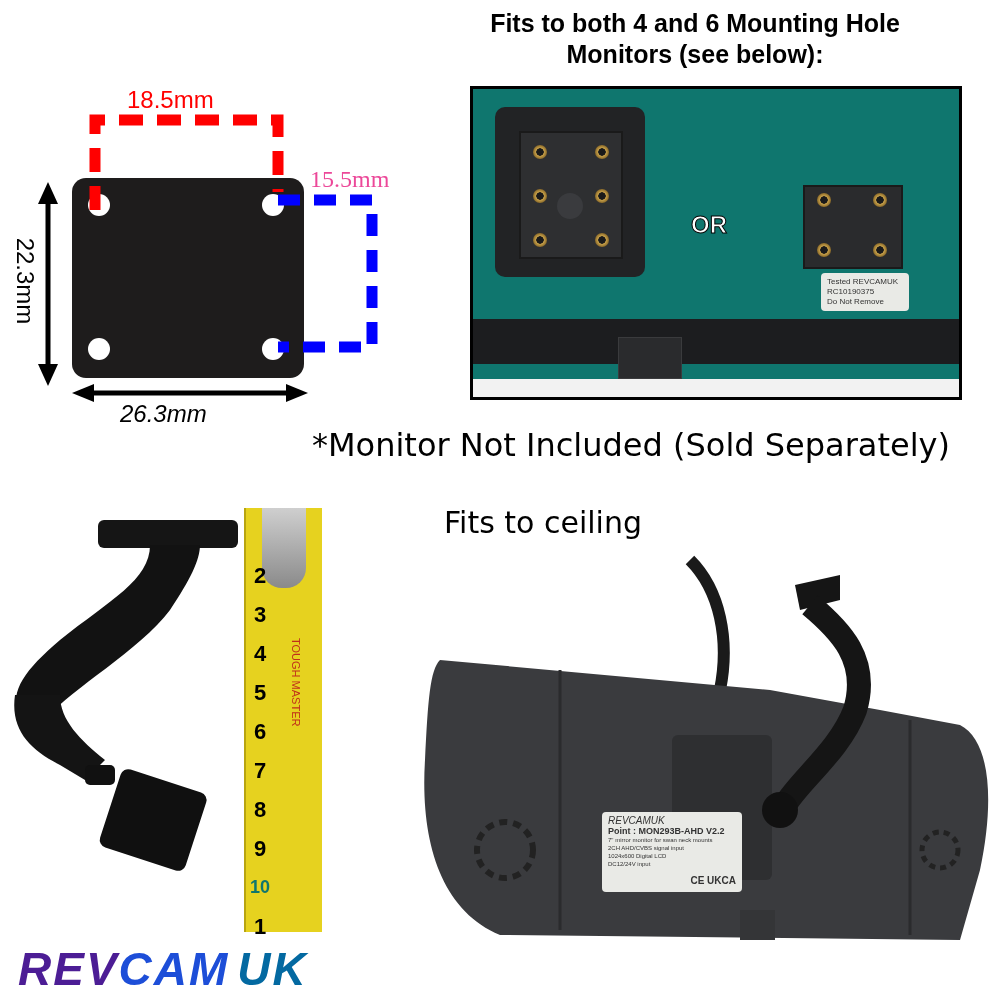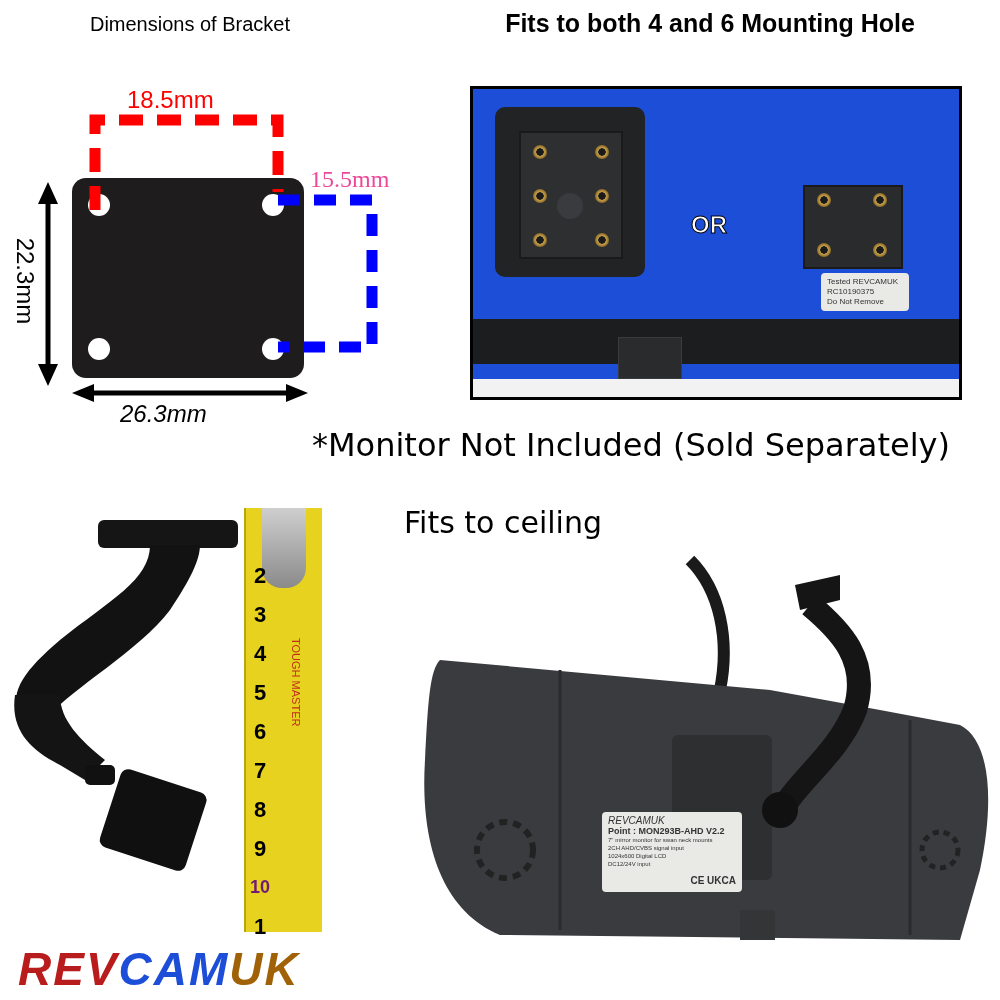--- a/index.html
+++ b/index.html
@@ -1,34 +1,33 @@
 <!DOCTYPE html>
 <html><head>
 <meta charset="utf-8">
 <style>
   html,body{margin:0;padding:0;background:#fff;}
   body{width:1000px;height:1000px;position:relative;overflow:hidden;font-family:"Liberation Sans",sans-serif;color:#000;}
   .abs{position:absolute;}
   .title-sm{font-size:20px;line-height:25px;text-align:center;font-family:"Liberation Sans",sans-serif;}
   .title-md{font-size:25px;line-height:31px;text-align:center;font-weight:bold;font-family:"Liberation Sans",sans-serif;}
   .note{font-size:32px;font-family:"DejaVu Sans",sans-serif;}
-  .ceil{font-size:30px;font-family:"DejaVu Sans",sans-serif;}
+  .ceil{font-size:30px;font-family:"DejaVu Sans",sans-serif;margin-left:40px;}
   .dim{font-size:24px;font-family:"Liberation Sans",sans-serif;}
   .plate{background:#1e1c1c;border-radius:14px;}
   .hole{width:22px;height:22px;border-radius:50%;background:#fff;position:absolute;}
-  .monitor-photo{background:#1d4ed8;border:3px solid #000;overflow:hidden;}
+  .monitor-photo{background:#0f766e;border:3px solid #000;overflow:hidden;}
   .brass{width:14px;height:14px;border-radius:50%;background:radial-gradient(circle,#1a1a1a 35%,#c9a24a 40%,#8a6a2a 70%);position:absolute;}
   .logo span{font-weight:900;font-style:italic;font-size:46px;letter-spacing:2px;font-family:"Liberation Sans",sans-serif;}
   .label-sticker{background:#e9eae6;border-radius:4px;font-size:8px;line-height:10px;color:#333;padding:4px 6px;font-family:"Liberation Sans",sans-serif;}
 </style>
 </head>
 <body>
 
 <div class="abs title-sm" style="left:30px;top:12px;width:320px;">
-  <div>Dimensions of Bracket</div>
 </div>
 
 <div class="abs dim" style="left:127px;top:86px;color:#ff0000;">18.5mm</div>
 <div class="abs dim" style="left:310px;top:166px;color:#ec4899;font-family:Liberation Serif, serif;">15.5mm</div>
 
 <div class="abs plate" style="left:72px;top:178px;width:232px;height:200px;">
   <div class="hole" style="left:16px;top:16px;"></div>
   <div class="hole" style="left:190px;top:16px;"></div>
   <div class="hole" style="left:16px;top:160px;"></div>
   <div class="hole" style="left:190px;top:160px;"></div>
@@ -43,22 +42,23 @@
   <polygon points="48,386 38,364 58,364" fill="#000"></polygon>
 
   <line x1="86" y1="393" x2="294" y2="393" stroke="#000" stroke-width="5"></line>
   <polygon points="72,393 94,384 94,402" fill="#000"></polygon>
   <polygon points="308,393 286,384 286,402" fill="#000"></polygon>
 </svg>
 
 <div class="abs dim" style="left:-30px;top:267px;width:110px;text-align:center;transform:rotate(90deg);">22.3mm</div>
 <div class="abs dim" style="left:120px;top:400px;font-style:italic;">26.3mm</div>
 
-<div class="abs title-md" style="left:455px;top:8px;width:510px;">
+<div class="abs title-md" style="left:440px;top:8px;width:510px;">
   <div>Fits to both 4 and 6 Mounting Hole</div>
+  <div>Monitors (see below):</div>
 </div>
 
 <div class="abs monitor-photo" style="left:470px;top:86px;width:486px;height:308px;">
 
   <div class="abs" style="left:0;top:230px;width:486px;height:45px;background:#1c1d1f;"></div>
   <div class="abs" style="left:0;top:290px;width:486px;height:20px;background:#f2f2f2;"></div>
   <div class="abs" style="left:145px;top:248px;width:62px;height:40px;background:#2a2b2d;border:1px solid #3a3b3d;"></div>
 
   <div class="abs" style="left:22px;top:18px;width:150px;height:170px;background:#222325;border-radius:10px;">
     <div class="abs" style="left:24px;top:24px;width:100px;height:124px;background:#2e2f31;border:2px solid #1a1a1a;">
@@ -101,21 +101,21 @@
   <div class="abs" style="left:16px;top:0;width:44px;height:80px;background:linear-gradient(#cfcfcf,#8a8a8a);border-radius:0 0 20px 20px;"></div>
   <div class="abs" style="left:4px;top:48px;width:20px;font-size:22px;font-weight:bold;line-height:39px;text-align:center;font-family:'Liberation Sans',sans-serif;">
     <div>2</div>
     <div>3</div>
     <div>4</div>
     <div>5</div>
     <div>6</div>
     <div>7</div>
     <div>8</div>
     <div>9</div>
-    <div style="color:#701a75;font-size:18px;">10</div>
+    <div style="color:#0f766e;font-size:18px;">10</div>
     <div>1</div>
   </div>
   <div class="abs" style="left:44px;top:130px;font-size:11px;color:#c0301a;writing-mode:vertical-rl;font-family:'Liberation Sans',sans-serif;">TOUGH MASTER</div>
 </div>
 
 <div class="abs ceil" style="left:404px;top:505px;">Fits to ceiling</div>
 
 <svg class="abs" style="left:400px;top:540px;" width="600" height="440">
   <path d="M290,20 C320,50 330,100 320,150" stroke="#1a1a1a" stroke-width="12" fill="none"></path>
   <path d="M40,120 L370,150 L480,170 L560,185 C590,200 595,260 580,330 L560,400 L100,395 C40,370 20,300 25,220 C28,160 30,130 40,120 Z" fill="#3a3b3e"></path>
@@ -134,14 +134,14 @@
   <div style="font-size:10px;font-style:italic;">REVCAMUK</div>
   <div style="font-size:9px;font-weight:bold;">Point : MON293B-AHD V2.2</div>
   <div style="font-size:6px;line-height:8px;">7" mirror monitor for swan neck mounts</div>
   <div style="font-size:6px;line-height:8px;">2CH AHD/CVBS signal input</div>
   <div style="font-size:6px;line-height:8px;">1024x600 Digital LCD</div>
   <div style="font-size:6px;line-height:8px;">DC12/24V input</div>
   <div class="abs" style="right:6px;bottom:6px;font-size:10px;font-weight:bold;">CE UKCA</div>
 </div>
 
 <div class="abs logo" style="left:18px;top:942px;">
-  <span style="color:#b91c1c;">REV</span><span style="color:#1d4ed8;">CAM</span><span style="color:#a16207;">UK</span>
+  <span style="color:#4c1d95;">REV</span><span style="color:#1d4ed8;">CAM</span><span style="color:#0369a1;margin-left:8px;">UK</span>
 </div>
 
 </body></html>

